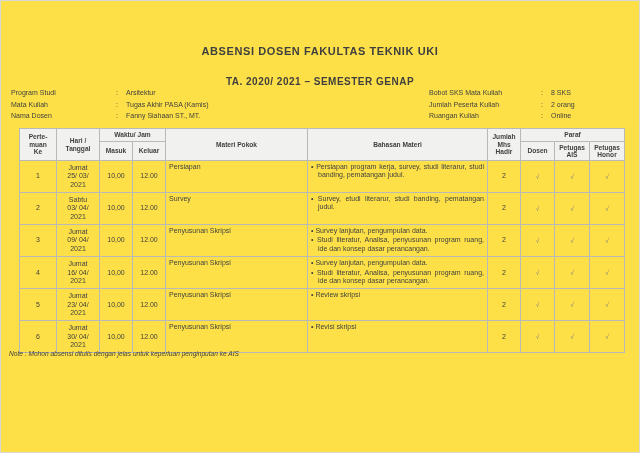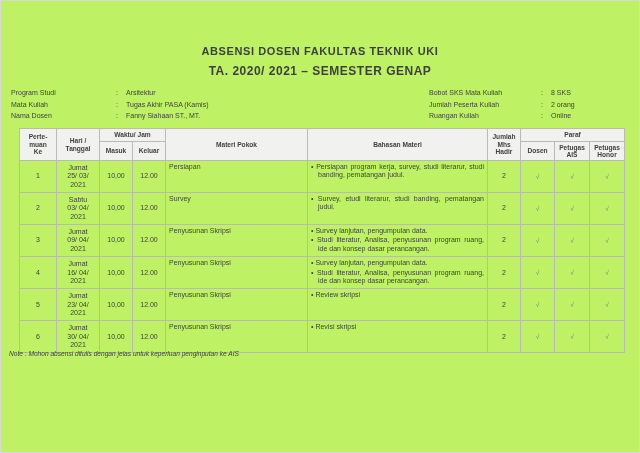--- a/index.html
+++ b/index.html
@@ -1,24 +1,24 @@
 <!DOCTYPE html>
 <html><head>
 <meta charset="utf-8">
 <style>
   * { margin:0; padding:0; box-sizing:border-box; }
   html,body { background:#e8e8e8; }
   .page {
-    position:relative; width:640px; height:453px; background:#bef264;
+    position:relative; width:640px; height:453px; background:#fde047;
     font-family:"Liberation Sans", sans-serif; color:#3f3f3f;
     border:1px solid #d8d8d8; overflow:hidden;
   }
   .title-block { position:absolute; top:44px; left:0; right:0; text-align:center; }
   .doc-title   { font-size:11px; font-weight:bold; letter-spacing:.6px; }
-  .doc-subtitle{ font-size:12px;  font-weight:bold; letter-spacing:.5px; margin-top:7px; }
+  .doc-subtitle{ font-size:10px;  font-weight:bold; letter-spacing:.5px; margin-top:19px; }
 
   .info { position:absolute; top:86px; left:10px; right:10px; font-size:7px; }
   .info-col { position:absolute; top:0; }
   .info-col.left  { left:0; }
   .info-col.right { left:418px; }
   .info-row { display:flex; height:11.5px; align-items:center; }
   .info-col.left  .info-label { width:105px; }
   .info-col.right .info-label { width:112px; }
   .info-sep { width:10px; text-align:left; }
   .info-value { white-space:nowrap; }

